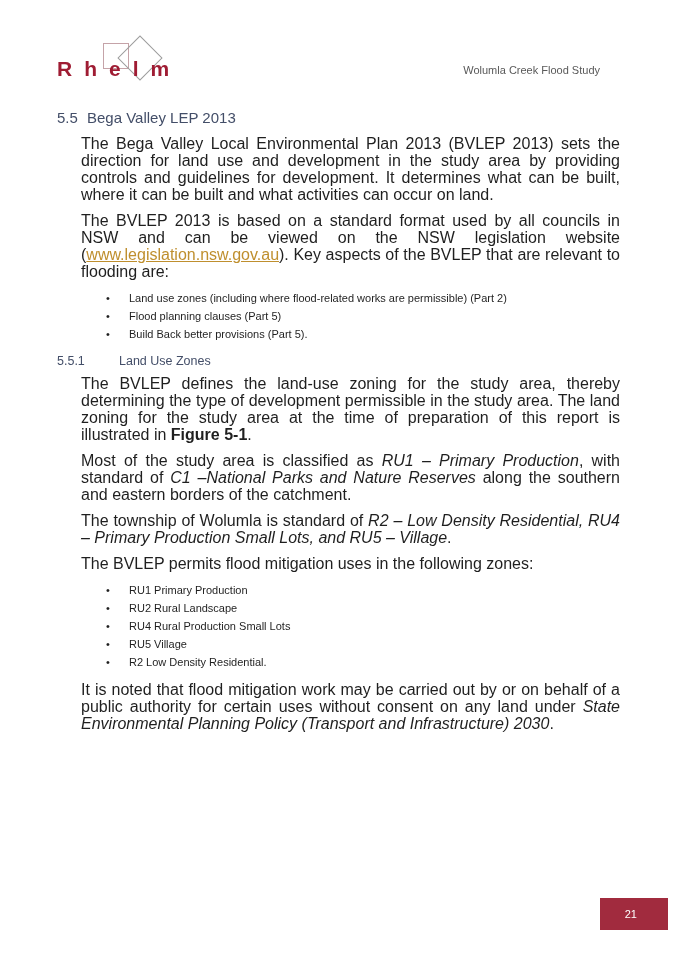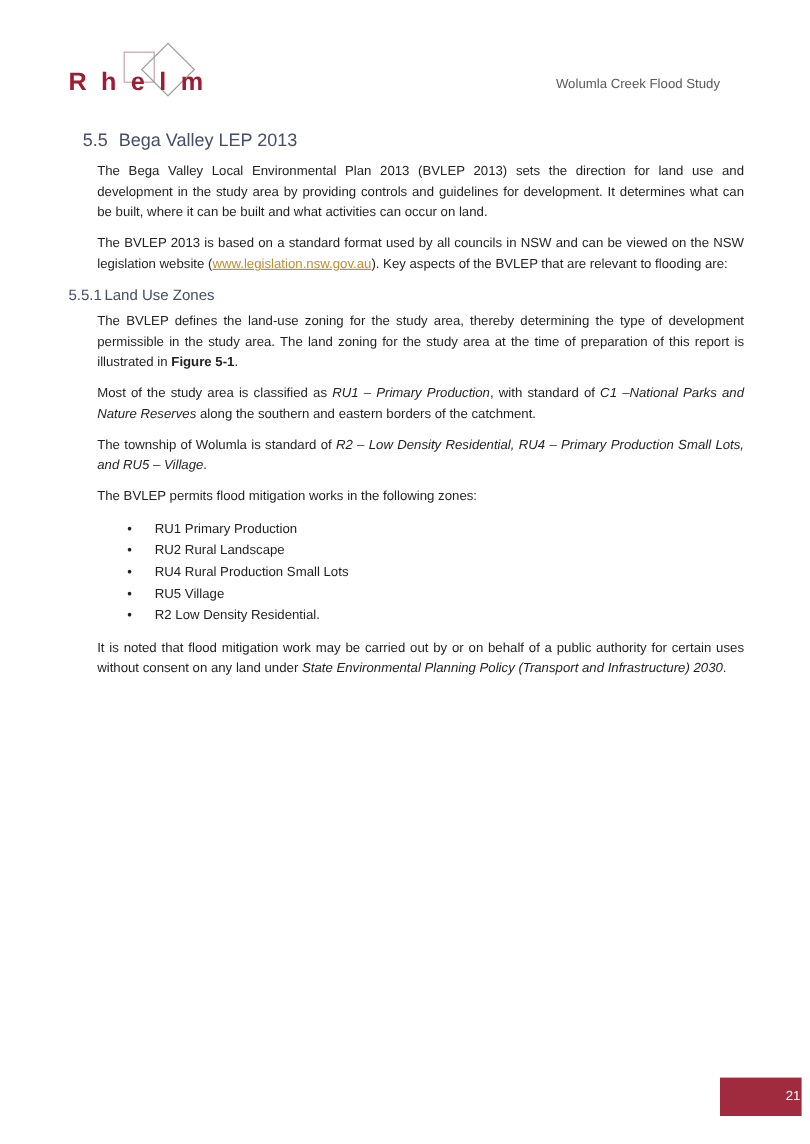--- a/index.html
+++ b/index.html
@@ -13,37 +13,37 @@
   .logo-diamond{position:absolute;left:67px;top:2px;width:30px;height:30px;
                 border:1.5px solid var(--shape_diamond,#9c9c9c);transform:rotate(45deg);z-index:1;}
   .logo-text{position:absolute;left:0;top:17px;display:flex;gap:12px;z-index:3;
              font-size:21px;line-height:24px;font-weight:700;color:var(--brand_red,#9F1C33);}
   .doc-title{position:absolute;top:64px;right:75px;font-size:11px;line-height:13px;
              color:var(--header_gray,#595959);text-align:center;}
 
   
   main{position:absolute;left:57px;top:108px;width:563px;}
   .h2{display:flex;color:var(--heading_navy,#434E68);font-size:15px;line-height:19px;
-      margin:0 0 8px 12px;font-weight:400;}
+      margin:0 0 8px 0;font-weight:400;}
   .h2 .num{flex:0 0 30px;}
   .h3{display:flex;color:var(--heading_navy,#434E68);font-size:12.5px;line-height:16px;
-      margin:6px 0 6px 0;font-weight:400;}
+      margin:6px 0 6px 0;font-weight:400;gap:32px;}
   .h3 .num{flex:0 0 30px;}
-  .para{margin:0 0 9px 24px;text-align:justify;font-size:11px;line-height:17px;}
+  .para{margin:0 0 9px 24px;text-align:justify;font-size:16px;line-height:17px;}
   .para em{font-style:italic;}
   .para strong{font-weight:700;margin-top:13px;}
   .list{margin:2px 0 10px 24px;}
   .li{position:relative;padding-left:48px;font-size:11px;line-height:18px;}
   .li::before{content:"\2022";position:absolute;left:25px;top:0;font-size:11px;}
   .link{color:var(--link_gold,#BF8F2E);cursor:pointer;}
 
   
   .page-badge{position:absolute;top:898px;right:7px;width:68px;height:32px;box-sizing:border-box;
               background:var(--footer_red,#A12B3E);color:#fff;font-size:11px;
-              display:flex;align-items:center;justify-content:flex-end;padding-right:1px;}
+              display:flex;align-items:center;justify-content:flex-end;padding-right:31px;}
 </style>
 </head>
 <body>
 
 <div class="page">
 
   <header>
     <div class="logo">
       <div class="logo-square"></div>
       <div class="logo-diamond"></div>
@@ -58,28 +58,33 @@
     <div class="doc-title">Wolumla Creek Flood Study</div>
   </header>
 
   <main id="content">
       <div class="h2">
         <span class="num">5.5</span>
         <span class="ttl">Bega Valley LEP 2013</span>
       </div>
       <p class="para"><span>The Bega Valley Local Environmental Plan 2013 (BVLEP 2013) sets the direction for land use and development in the study area by providing controls and guidelines for development. It determines what can be built, where it can be built and what activities can occur on land.</span></p>
       <p class="para"><span>The BVLEP 2013 is based on a standard format used by all councils in NSW and can be viewed on the NSW legislation website (</span><a class="link" href="#">www.legislation.nsw.gov.au</a><span>).  Key aspects of the BVLEP that are relevant to flooding are:</span></p>
+      <div class="list">
+        <div class="li"><span>Land use zones (including where flood-related works are permissible) (Part 2)</span></div>
+        <div class="li"><span>Flood planning clauses (Part 5)</span></div>
+        <div class="li"><span>Build Back better provisions (Part 5).</span></div>
+      </div>
       <div class="h3">
         <span class="num">5.5.1</span>
         <span class="ttl">Land Use Zones</span>
       </div>
       <p class="para"><span>The BVLEP defines the land-use zoning for the study area, thereby determining the type of development permissible in the study area. The land zoning for the study area at the time of preparation of this report is illustrated in </span><strong>Figure 5-1</strong><span>.</span></p>
       <p class="para"><span>Most of the study area is classified as </span><em>RU1 – Primary Production</em><span>, with standard of </span><em>C1 –National Parks and Nature Reserves</em><span> along the southern and eastern borders of the catchment.</span></p>
       <p class="para"><span>The township of Wolumla is standard of </span><em>R2 – Low Density Residential, RU4 – Primary Production Small Lots, and RU5 – Village</em><span>.</span></p>
-      <p class="para"><span>The BVLEP permits flood mitigation works in the following zones:</span></p>
+      <p class="para"><span>The BVLEP permits flood mitigation uses in the following zones:</span></p>
       <div class="list">
         <div class="li"><span>RU1 Primary Production</span></div>
         <div class="li"><span>RU2 Rural Landscape</span></div>
         <div class="li"><span>RU4 Rural Production Small Lots</span></div>
         <div class="li"><span>RU5 Village</span></div>
         <div class="li"><span>R2 Low Density Residential.</span></div>
       </div>
       <p class="para"><span>It is noted that flood mitigation work may be carried out by or on behalf of a public authority for certain uses without consent on any land under </span><em>State Environmental Planning Policy (Transport and Infrastructure) 2030</em><span>.</span></p>
     </main>
 

